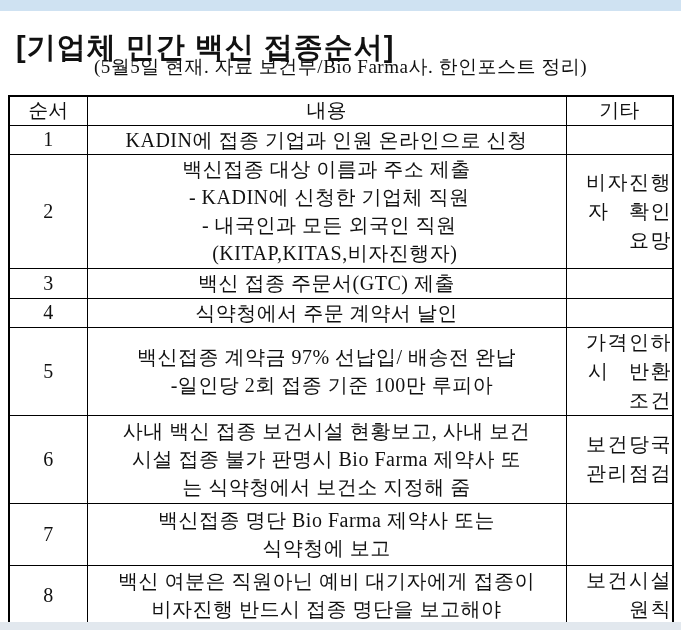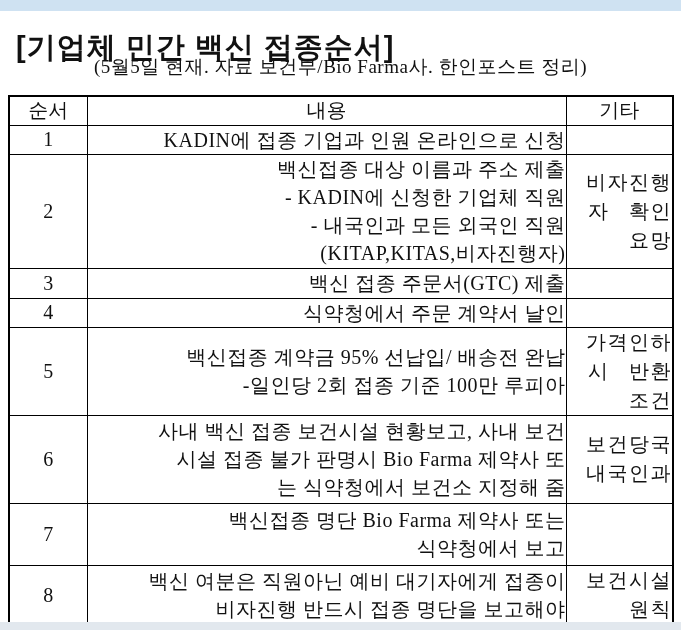--- a/index.html
+++ b/index.html
@@ -60,21 +60,21 @@
   td.c-order {
     text-align: center;
     font-size: 20px;
   }
   td.c-content {
     font-size: 20px;
     line-height: 28px;
     padding: 1px 4px 1px 8px;
     white-space: pre-wrap;
     letter-spacing: 0.5px;
-    text-align: right;
+    text-align: center;
   }
   td.c-etc {
     font-size: 20px;
     line-height: 29px;
     padding: 1px 2px 1px 5px;
     white-space: pre-wrap;
     letter-spacing: 1.5px;
     text-align: right;
   }
 </style>
@@ -120,38 +120,38 @@
       <td class="c-content">백신 접종 주문서(GTC) 제출</td>
       <td class="c-etc"></td>
     </tr>
     <tr style="height:27px">
       <td class="c-order">4</td>
       <td class="c-content">식약청에서 주문 계약서 날인</td>
       <td class="c-etc"></td>
     </tr>
     <tr style="height:85px">
       <td class="c-order">5</td>
-      <td class="c-content">백신접종 계약금 95% 선납입/ 배송전 완납
+      <td class="c-content">백신접종 계약금 97% 선납입/ 배송전 완납
   -일인당 2회 접종 기준 100만 루피아</td>
       <td class="c-etc">가격인하
 시   반환
 조건</td>
     </tr>
     <tr style="height:88px">
       <td class="c-order">6</td>
       <td class="c-content">사내 백신 접종 보건시설 현황보고, 사내 보건
 시설 접종 불가 판명시 Bio Farma 제약사 또
 는 식약청에서 보건소 지정해 줌</td>
       <td class="c-etc">보건당국
-내국인과</td>
+관리점검</td>
     </tr>
     <tr style="height:62px">
       <td class="c-order">7</td>
       <td class="c-content">백신접종 명단 Bio Farma 제약사 또는
-식약청에서 보고</td>
+식약청에 보고</td>
       <td class="c-etc"></td>
     </tr>
     <tr style="height:61px">
       <td class="c-order">8</td>
       <td class="c-content">백신 여분은 직원아닌 예비 대기자에게 접종이
 비자진행 반드시 접종 명단을 보고해야</td>
       <td class="c-etc">보건시설
 원칙</td>
     </tr>
   </tbody>

